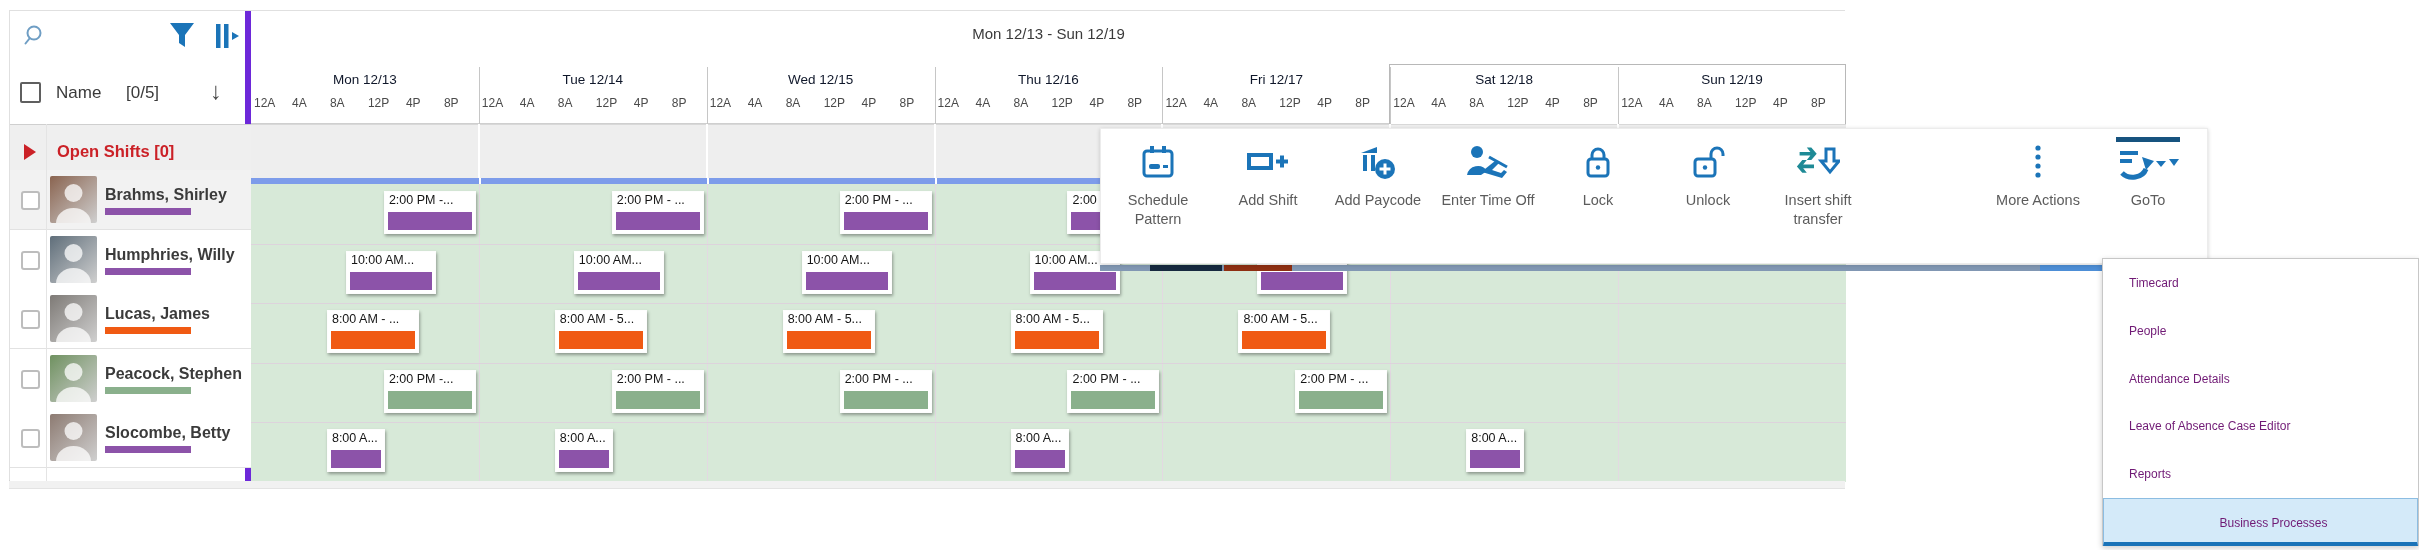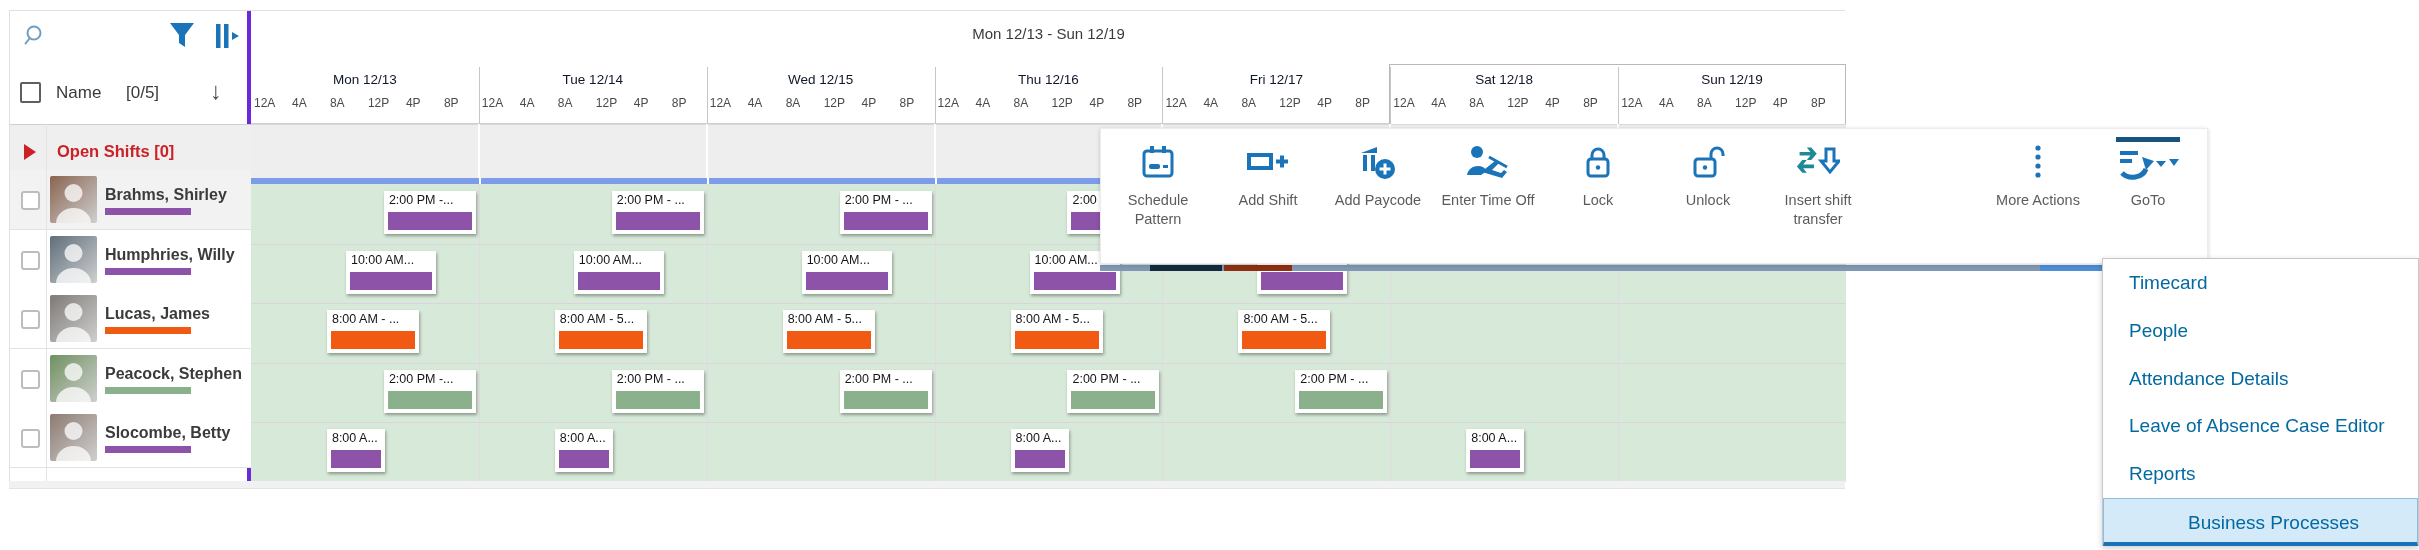--- a/index.html
+++ b/index.html
@@ -6,21 +6,21 @@
   html,body { width:2419px; height:550px; background:#fff; overflow:hidden;
               font-family:"Liberation Sans", sans-serif; }
   .stage { position:relative; width:2419px; height:550px; }
 
   
   .component { position:absolute; left:9px; top:10px; width:1836px; height:471px;
                border:1px solid #e0e0e0; border-bottom:1px solid #c9c9c9; background:#fff; }
 
   
   .left-panel { position:absolute; left:0; top:0; width:241px; height:471px;
-                border-right:4px solid #6d28d9; background:#fff; }
+                border-right:6px solid #6d28d9; background:#fff; }
   .lp-toolbar { position:absolute; left:0; top:0; width:241px; height:52px; }
   .icon-search { position:absolute; left:12px; top:12px; width:26px; height:26px; }
   .icon-filter { position:absolute; left:158px; top:10px; width:28px; height:30px; }
   .icon-columns { position:absolute; left:202px; top:10px; width:30px; height:30px; }
   .lp-header { position:absolute; left:0; top:52px; width:241px; height:61px; }
   .hdr-checkbox { position:absolute; left:10px; top:19px; width:21px; height:21px;
                   border:2px solid #5f5f5f; background:#fff; border-radius:2px; }
   .hdr-name { position:absolute; left:46px; top:20px; font-size:17px; color:#3a3a3a; font-weight:500;}
   .hdr-count { position:absolute; left:116px; top:20px; font-size:17px; color:#3a3a3a; font-weight:500;}
   .hdr-sort { position:absolute; left:200px; top:14px; font-size:24px; color:#4a4a4a; }
@@ -74,22 +74,22 @@
                    border:1px solid #ececec; box-shadow:0 1px 4px rgba(0,0,0,0.18); z-index:20; }
   .tb-btn { position:absolute; top:0; width:110px; height:136px; cursor:pointer; }
   .tb-icon { position:absolute; left:0; top:14px; width:110px; height:44px; text-align:center; }
   .tb-label { position:absolute; left:0; top:62px; width:110px; text-align:center;
               font-size:14.5px; line-height:19px; color:#5c5c5c; }
   .tb-active-bar { position:absolute; top:8px; width:64px; height:5px; background:#17537f; left:23px; }
 
   
   .goto-menu { position:absolute; left:2102px; top:258px; width:317px; height:288px; background:#fff;
                border:1px solid #c7c7c7; box-shadow:0 2px 6px rgba(0,0,0,0.2); z-index:30; }
-  .menu-item { position:absolute; left:0; width:315px; height:48px; font-size:19px; font-weight:500;
-               color:#0369a1; line-height:48px; padding-left:26px; cursor:pointer; background:#fff; }
+  .menu-item { position:absolute; left:0; width:315px; height:48px; font-size:12px; font-weight:500;
+               color:#701a75; line-height:48px; padding-left:26px; cursor:pointer; background:#fff; }
   .menu-item.selected { background:#d4eaf9; border:1px solid #8cbde2; border-bottom:4px solid #1a73b8; }
 </style>
 </head>
 <body>
 
 <div class="stage">
 
   <div class="component">
 
     <div class="left-panel">

